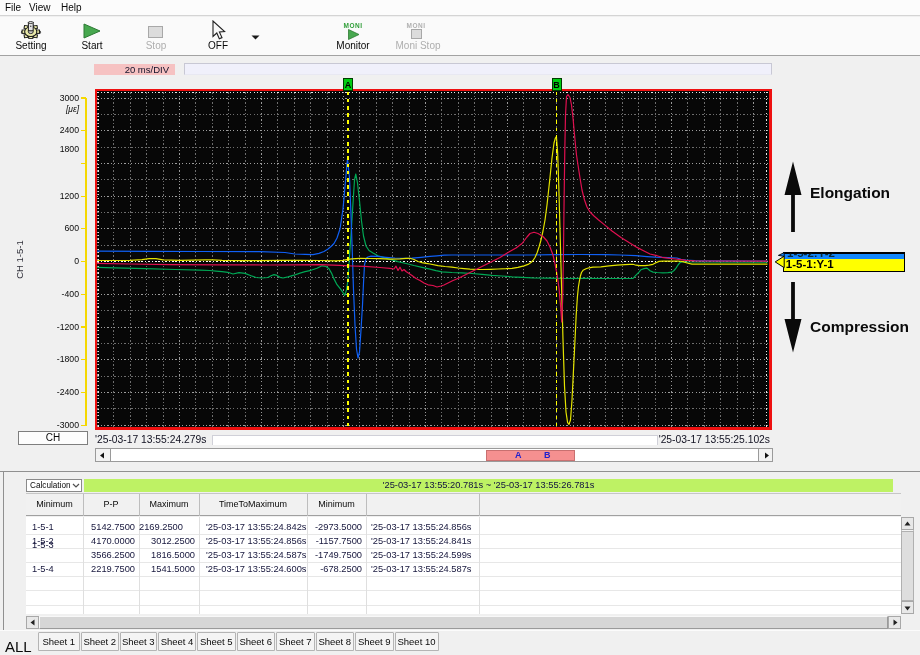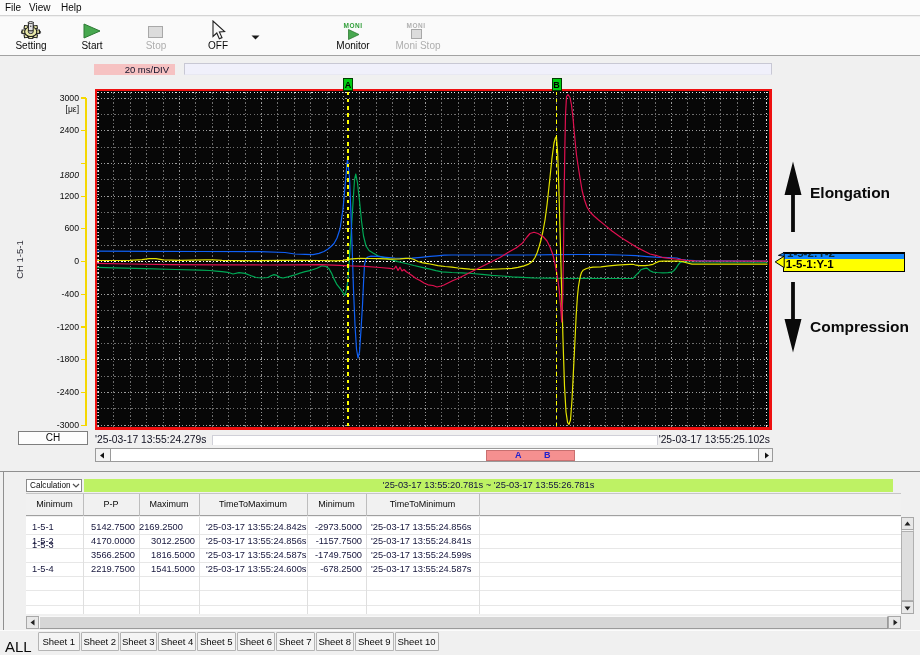--- a/index.html
+++ b/index.html
@@ -97,30 +97,30 @@
 <clipPath id="bluetag">
         <rect x="784.2" y="253.6" width="119.6" height="5.0"></rect>
       </clipPath>
 <text clip-path="url(#bluetag)" x="787" y="257.4" font-family="Liberation Sans" font-size="11.5" font-weight="bold" fill="#06283c">1-5-2:Y-2</text>
 <text x="785.8" y="268.2" font-family="Liberation Sans" font-size="11.5" font-weight="bold" fill="#000">1-5-1:Y-1</text>
 <path d="M784.2 252.6 L778.4 255.4 L784.2 256.4 Z" fill="#1487fc" stroke="#000" stroke-width="0.9" shape-rendering="auto"></path>
 <path d="M784.2 256.2 L775.2 261.9 L784.2 267.7 Z" fill="#ffff00" stroke="#000" stroke-width="1" shape-rendering="auto"></path>
 </svg>
 <div class="axis" style="left:45px;top:92.5px;">3000</div>
 <div class="axis" style="left:45px;top:125.2px;">2400</div>
-<div class="axis" style="left:45px;top:170px;font-style:italic;">1800</div>
+<div class="axis" style="left:45px;top:144px;">1800</div>
 <div class="axis" style="left:45px;top:190.6px;">1200</div>
 <div class="axis" style="left:45px;top:223.3px;">600</div>
 <div class="axis" style="left:45px;top:256.1px;">0</div>
 <div class="axis" style="left:45px;top:288.8px;">-400</div>
 <div class="axis" style="left:45px;top:321.5px;">-1200</div>
 <div class="axis" style="left:45px;top:354.2px;">-1800</div>
 <div class="axis" style="left:45px;top:386.9px;">-2400</div>
 <div class="axis" style="left:45px;top:419.6px;">-3000</div>
-<div class="axis" style="left:45px;top:103.5px;font-size:8.5px;">[με]</div>
+<div class="axis" style="left:45px;top:103.5px;font-size:8.5px;font-style:italic;">[με]</div>
 <div class="ab" style="left:-16px;top:254px;width:71px;height:11px;font-size:9.5px;color:#30303a;text-align:center;transform:rotate(-90deg);">CH 1-5-1</div>
 <div class="ab" style="left:18px;top:431px;width:70px;height:14px;background:#fdfdfd;border:1px solid #7e7e7e;text-align:center;font-size:10px;line-height:12px;color:#0a0a0a;">CH</div>
 <div class="ab" style="left:95px;top:434px;font-size:10.3px;color:#101020;white-space:nowrap;">'25-03-17 13:55:24.279s</div>
 <div class="ab" style="left:212px;top:434.5px;width:446px;height:10.5px;background:#fff;border:1px solid #d0d0d8;border-bottom:none;"></div>
 <div class="ab" style="left:648px;top:434px;width:122px;text-align:right;font-size:10.3px;color:#101020;white-space:nowrap;">'25-03-17 13:55:25.102s</div>
 <div class="ab" style="left:95px;top:448px;width:678px;height:14px;background:#ffffff;border:1px solid #9a9a9a;"></div>
 <div class="ab" style="left:95px;top:448px;width:16px;height:14px;background:#f2f2f2;border:1px solid #9a9a9a;"></div>
 <svg class="ab" style="left:99px;top:452px;" width="6" height="7">
       <polygon points="5,0.5 5,6.5 1,3.5" fill="#111"></polygon>
     </svg>
@@ -138,21 +138,20 @@
 <svg class="ab" style="left:72px;top:483px;" width="8" height="5">
       <polyline points="1,1 4,4 7,1" fill="none" stroke="#505050" stroke-width="1.2"></polyline>
     </svg>
 <div class="ab" style="left:84px;top:478.5px;width:809px;height:13px;background:#bef264;text-align:center;font-size:9.3px;line-height:13px;color:#101040;">'25-03-17 13:55:20.781s ~ '25-03-17 13:55:26.781s</div>
 <div class="ab" style="left:26px;top:493px;width:875px;height:23px;background:#f1f1f1;border-top:1px solid #c6c6c6;border-bottom:1px solid #a0a0a0;"></div>
 <div class="hdrcell" style="left:26px;width:57px;">Minimum</div>
 <div class="hdrcell" style="left:83px;width:56px;">P-P</div>
 <div class="hdrcell" style="left:139px;width:60px;">Maximum</div>
 <div class="hdrcell" style="left:199px;width:108px;">TimeToMaximum</div>
 <div class="hdrcell" style="left:307px;width:59px;">Minimum</div>
-<div class="hdrcell" style="left:366px;width:113px;">TimeToMinimum</div>
 <div class="ab" style="left:83px;top:494px;width:1px;height:22px;background:#bdbdbd;"></div>
 <div class="ab" style="left:139px;top:494px;width:1px;height:22px;background:#bdbdbd;"></div>
 <div class="ab" style="left:199px;top:494px;width:1px;height:22px;background:#bdbdbd;"></div>
 <div class="ab" style="left:307px;top:494px;width:1px;height:22px;background:#bdbdbd;"></div>
 <div class="ab" style="left:366px;top:494px;width:1px;height:22px;background:#bdbdbd;"></div>
 <div class="ab" style="left:479px;top:494px;width:1px;height:22px;background:#bdbdbd;"></div>
 <div class="ab" style="left:26px;top:517px;width:875px;height:96.5px;background:#ffffff;"></div>
 <div class="ab" style="left:26px;top:533.5px;width:875px;height:1px;background:#e7e7e7;"></div>
 <div class="ab" style="left:26px;top:547.8px;width:875px;height:1px;background:#e7e7e7;"></div>
 <div class="ab" style="left:26px;top:562.0px;width:875px;height:1px;background:#e7e7e7;"></div>

